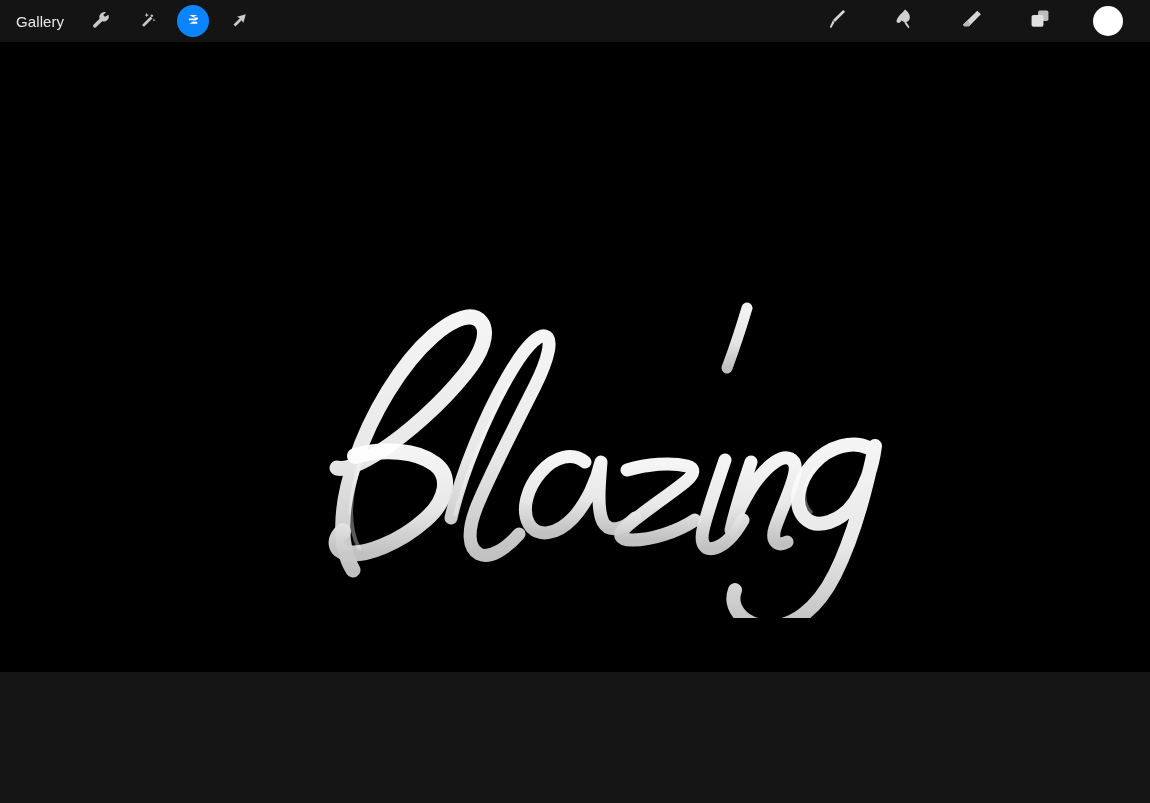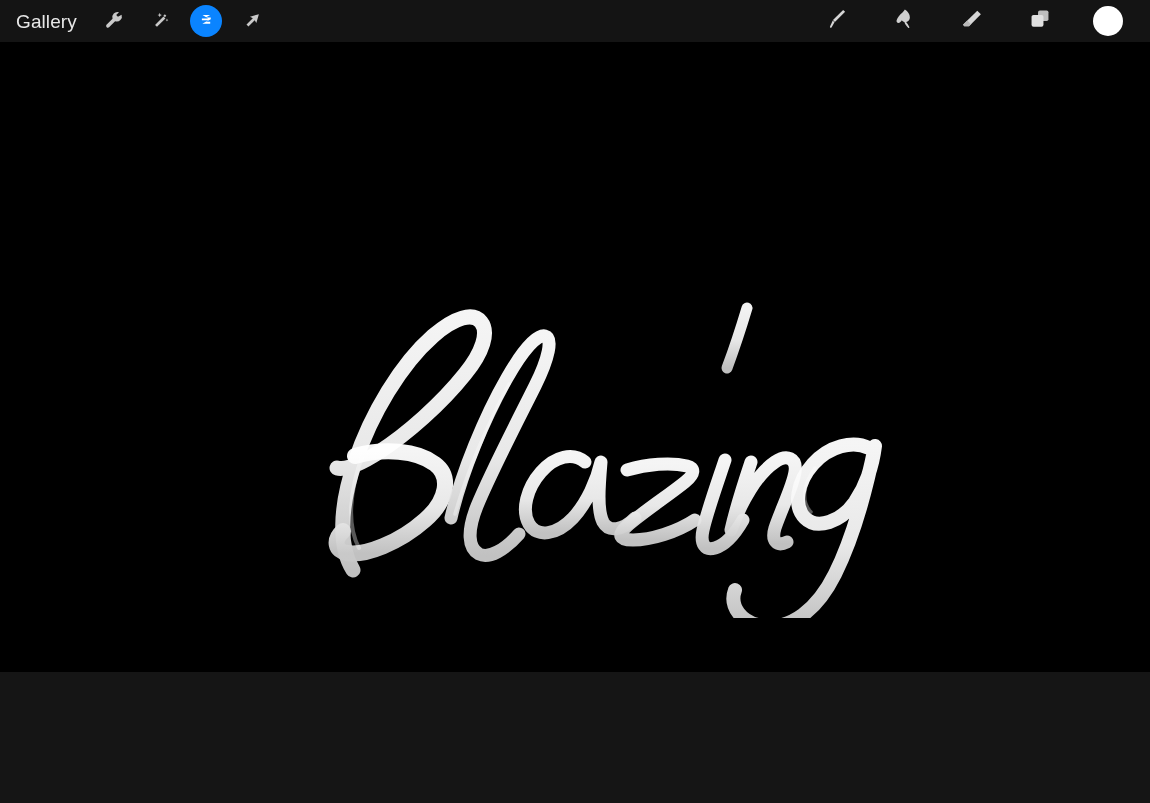--- a/index.html
+++ b/index.html
@@ -35,21 +35,21 @@
     align-items: center;
     box-sizing: border-box;
   }
   .topbar-left {
     display: flex;
     align-items: center;
     height: 43px;
   }
   .gallery-btn {
     color: #e8e8e8;
-    font-size: 19px;
+    font-size: 15px;
     letter-spacing: 0.1px;
     padding: 0 14px 0 16px;
     line-height: 43px;
     cursor: pointer;
     white-space: nowrap;
   }
   .tool-btn {
     width: 46px;
     height: 43px;
     display: flex;

